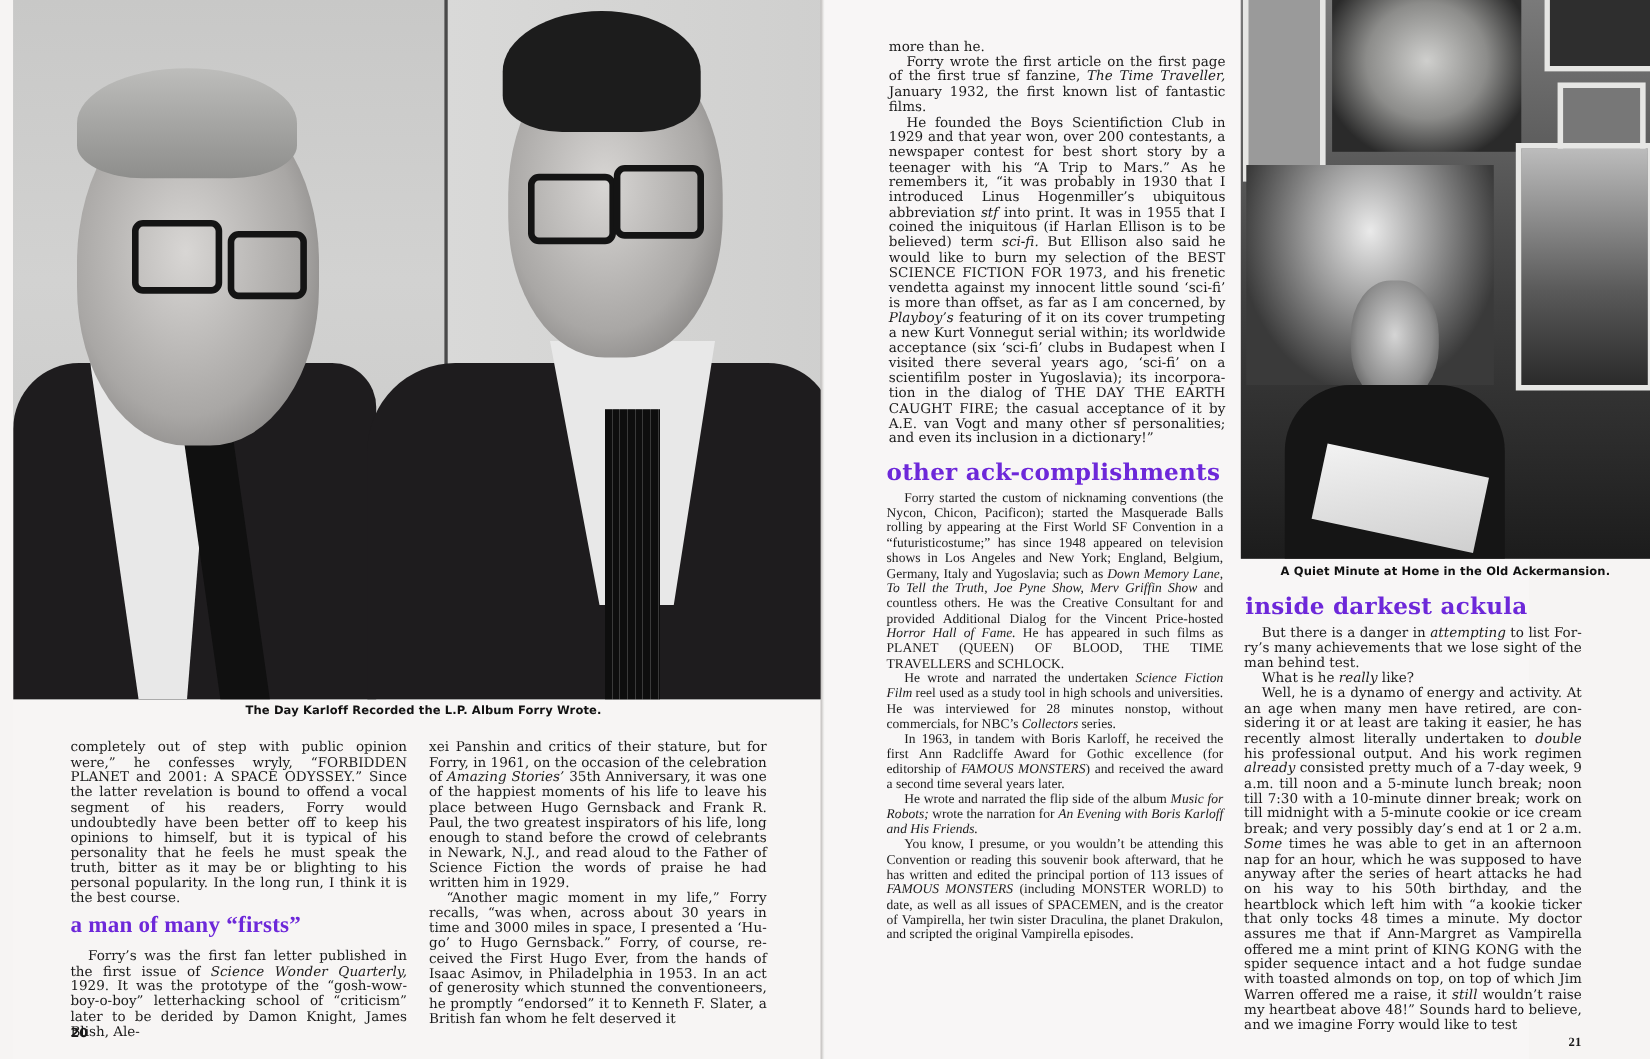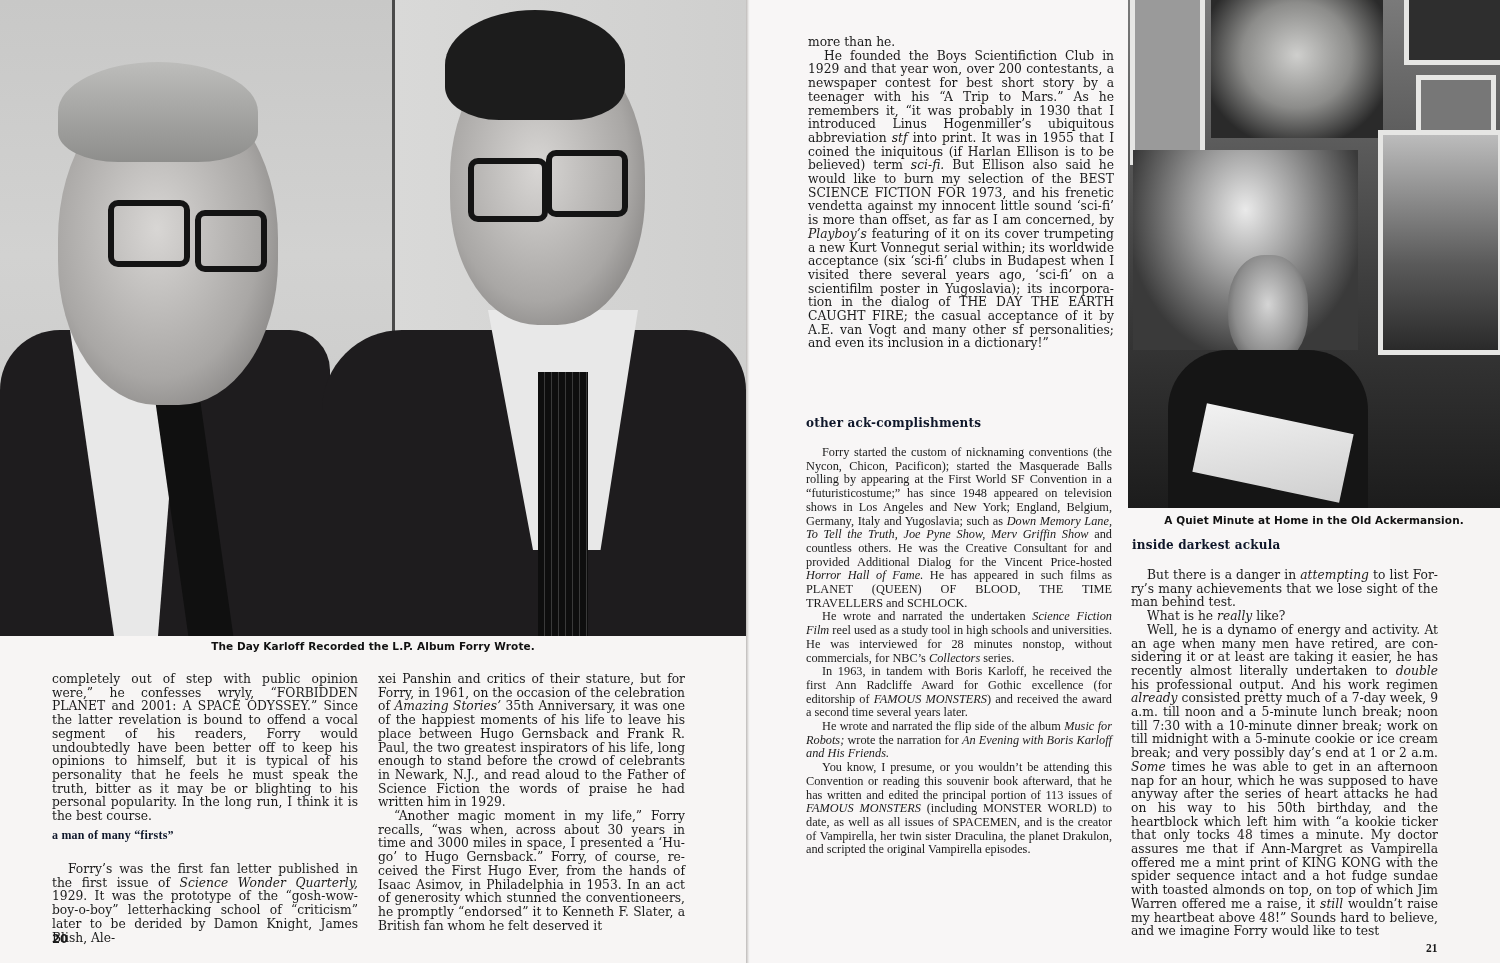--- a/index.html
+++ b/index.html
@@ -1,18 +1,18 @@
 <!DOCTYPE html>
 <html><head>
 <meta charset="utf-8">
 <style>
   html,body{margin:0;padding:0;}
   body{width:1500px;height:963px;overflow:hidden;background:#f6f4f3;position:relative;font-family:"DejaVu Serif","Liberation Serif",serif;color:#1a1a1a;}
   .page{position:absolute;top:0;height:963px;background:#f7f5f4;}
-  .page.left{left:0;width:848px;}
+  .page.left{left:12px;width:848px;}
   .page.right{left:750px;width:640px;background:#f8f6f6;}
   .gutter{position:absolute;left:746px;top:0;width:4px;height:963px;background:linear-gradient(90deg,#bdbab8,#e9e7e6 60%,#fafafa);}
   
   .photo{position:absolute;overflow:hidden;}
   .photo1{left:0;top:0;width:746px;height:636px;background:#c9c9c9;}
   .photo1 .wall{position:absolute;left:0;top:0;width:746px;height:636px;background:linear-gradient(180deg,#c8c8c7 0%,#d2d2d1 40%,#c6c6c5 100%);}
   .photo1 .wallline{position:absolute;left:392px;top:0;width:3px;height:380px;background:#4a4a4a;}
   .photo1 .panel{position:absolute;left:395px;top:0;width:351px;height:380px;background:linear-gradient(90deg,#d9d9d8,#cfcfce);}
   .suit{position:absolute;background:#1e1c1e;}
   .face{position:absolute;background:radial-gradient(ellipse at 45% 45%,#d8d6d4 0%,#a9a7a5 60%,#6b6968 100%);border-radius:48% 48% 45% 45%;}
@@ -24,21 +24,21 @@
   .cap1{left:0;width:746px;top:640px;text-align:center;}
   .photo2{left:1128px;top:0;width:372px;height:508px;background:#595959;}
   .p2frame{position:absolute;border:5px solid #e6e6e4;}
   .p2portrait{position:absolute;background:radial-gradient(ellipse at 50% 40%,#cfcfcd 0%,#8c8c8a 45%,#2a2a2a 80%);}
   .cap2{left:1128px;width:372px;top:514px;text-align:center;}
   
   .col{position:absolute;font-size:12.3px;line-height:13.7px;text-align:justify;hyphens:manual;}
   .col p{margin:0;text-indent:0;}
   .col p.ind{text-indent:16px;}
   .col i{font-style:italic;}
-  .head{position:absolute;font-family:"DejaVu Serif","Liberation Serif",serif;font-weight:bold;font-size:12px;color:#0f172a;white-space:nowrap;letter-spacing:0.2px;}
+  .head{position:absolute;font-family:"DejaVu Serif","Liberation Serif",serif;font-weight:bold;font-size:21px;color:#6d28d9;white-space:nowrap;letter-spacing:0.2px;}
   .pnum{position:absolute;font-family:"DejaVu Sans","Liberation Sans",sans-serif;font-weight:bold;font-size:11.5px;}
 </style>
 </head>
 <body>
 
 <div class="page left">
   <div class="photo photo1" title="Boris Karloff and Forrest J Ackerman standing together in suits">
     <div class="wall"></div>
     <div class="panel"></div>
     <div class="wallline"></div>
@@ -74,20 +74,21 @@
     <p><span>xei Panshin and critics of their stature, but for Forry, in 1961, on the occasion of the celebration of </span><i>Amazing Stories’</i><span> 35th Anniversary, it was one of the happiest moments of his life to leave his place between Hugo Gernsback and Frank R. Paul, the two greatest inspirators of his life, long enough to stand before the crowd of celebrants in Newark, N.J., and read aloud to the Father of Science Fiction the words of praise he had written him in 1929.</span></p>
     <p class="ind">“Another magic moment in my life,” Forry recalls, “was when, across about 30 years in time and 3000 miles in space, I presented a ‘Hu­go’ to Hugo Gernsback.” Forry, of course, re­ceived the First Hugo Ever, from the hands of Isaac Asimov, in Philadelphia in 1953. In an act of generosity which stunned the convention­eers, he promptly “endorsed” it to Kenneth F. Slater, a British fan whom he felt deserved it</p>
   </div>
 </div>
 
 <div class="gutter"></div>
 
 <div class="page right">
   <div class="col" style="left:58px;top:36px;width:306px;">
     <p>more than he.</p>
+    <p class="ind"><span>Forry wrote the first article on the first page of the first true sf fanzine, </span><i>The Time Traveller,</i><span> January 1932, the first known list of fantastic films.</span></p>
     <p class="ind"><span>He founded the Boys Scientifiction Club in 1929 and that year won, over 200 contestants, a newspaper contest for best short story by a teen­ager with his “A Trip to Mars.” As he remembers it, “it was probably in 1930 that I introduced Linus Hogenmiller’s ubiquitous abbreviation </span><i>stf</i><span> into print. It was in 1955 that I coined the iniquitous (if Harlan Ellison is to be believed) term </span><i>sci-fi.</i><span> But Ellison also said he would like to burn my selection of the BEST SCIENCE FICTION FOR 1973, and his frenetic vendetta against my innocent little sound ‘sci-fi’ is more than offset, as far as I am concerned, by </span><i>Play­boy’s</i><span> featuring of it on its cover trumpeting a new Kurt Vonnegut serial within; its worldwide acceptance (six ‘sci-fi’ clubs in Budapest when I visited there several years ago, ‘sci-fi’ on a scientifilm poster in Yugoslavia); its incorpora­tion in the dialog of THE DAY THE EARTH CAUGHT FIRE; the casual acceptance of it by A.E. van Vogt and many other sf personalities; and even its inclusion in a dictionary!”</span></p>
   </div>
   <div class="head" style="left:56px;top:416px;">other ack-complishments</div>
   <div class="col" style="left:56px;top:446px;width:306px;font-family:Liberation Serif, serif;">
     <p class="ind"><span>Forry started the custom of nicknaming con­ventions (the Nycon, Chicon, Pacificon); started the Masquerade Balls rolling by appearing at the First World SF Convention in a “futuristi­costume;” has since 1948 appeared on television shows in Los Angeles and New York; England, Belgium, Germany, Italy and Yugoslavia; such as </span><i>Down Memory Lane, To Tell the Truth, Joe Pyne Show, Merv Griffin Show</i><span> and countless others. He was the Creative Consultant for and provided Additional Dialog for the Vincent Price-hosted </span><i>Horror Hall of Fame.</i><span> He has appeared in such films as PLANET (QUEEN) OF BLOOD, THE TIME TRAVELLERS and SCHLOCK.</span></p>
     <p class="ind"><span>He wrote and narrated the undertaken </span><i>Science Fiction Film</i><span> reel used as a study tool in high schools and universities. He was interviewed for 28 minutes nonstop, without commercials, for NBC’s </span><i>Collectors</i><span> series.</span></p>
     <p class="ind"><span>In 1963, in tandem with Boris Karloff, he received the first Ann Radcliffe Award for Goth­ic excellence (for editorship of </span><i>FAMOUS MON­STERS</i><span>) and received the award a second time several years later.</span></p>
     <p class="ind"><span>He wrote and narrated the flip side of the al­bum </span><i>Music for Robots;</i><span> wrote the narration for </span><i>An Evening with Boris Karloff and His Friends.</i></p>
     <p class="ind"><span>You know, I presume, or you wouldn’t be at­tending this Convention or reading this souvenir book afterward, that he has written and edited the principal portion of 113 issues of </span><i>FAMOUS MONSTERS</i><span> (including MONSTER WORLD) to date, as well as all issues of SPACEMEN, and is the creator of Vampirella, her twin sister Draculina, the planet Drakulon, and scripted the original Vampirella episodes.</span></p>
   </div>

